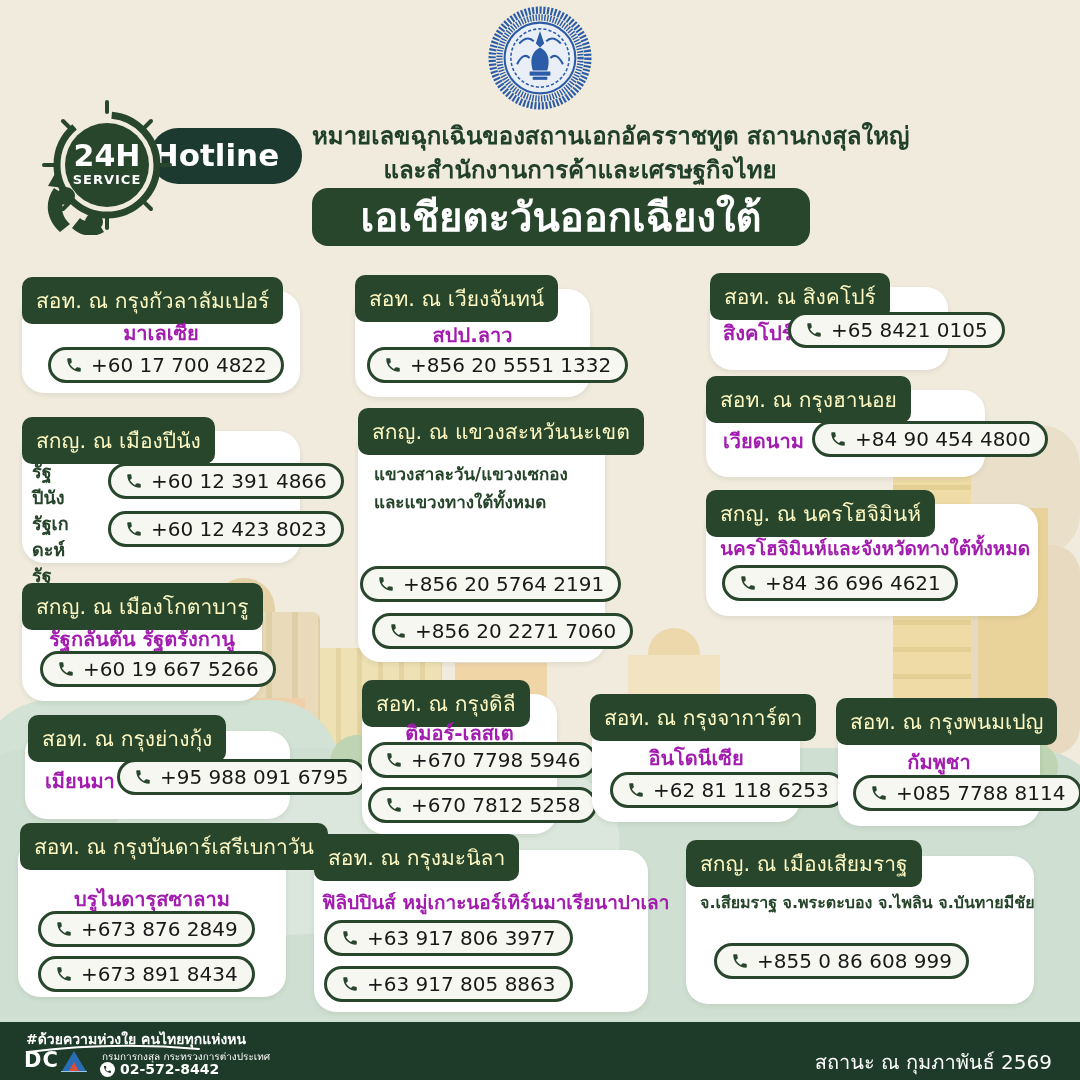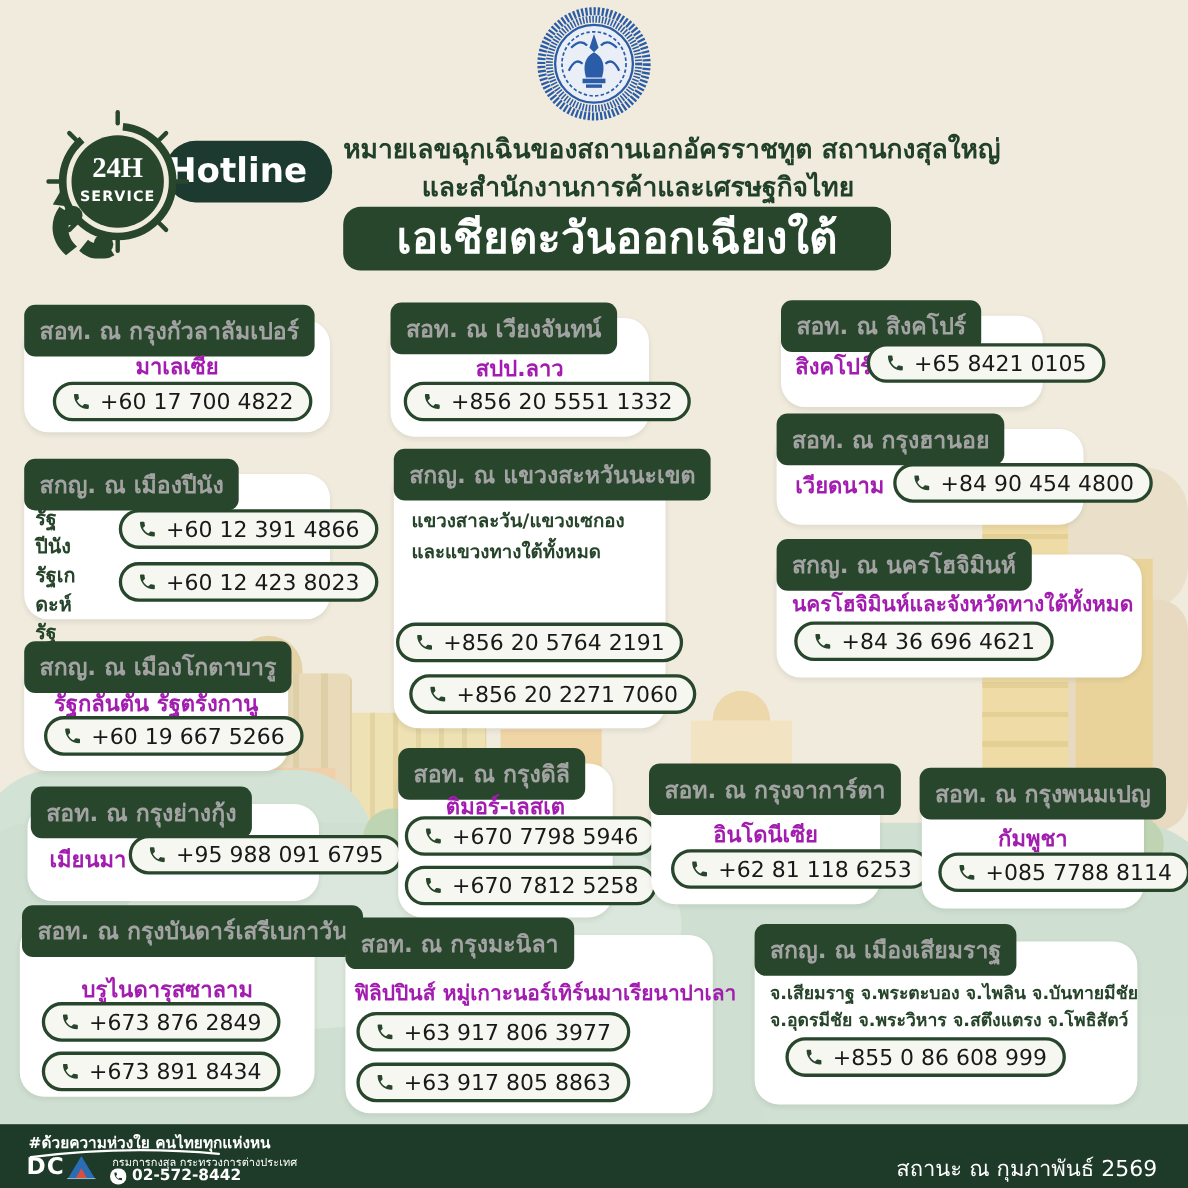--- a/index.html
+++ b/index.html
@@ -12,22 +12,22 @@
   .clock-txt{position:absolute;color:#fff;font-weight:700;text-align:center;width:130px;}
   .hotline-pill{position:absolute;left:150px;top:128px;width:152px;height:56px;background:#1d3a30;
      border-radius:30px;z-index:2;color:#fff;font-weight:700;font-size:31px;line-height:54px;
      text-align:center;padding-right:20px;box-sizing:border-box;}
   .hline{position:absolute;left:312px;width:536px;text-align:center;font-weight:700;
      font-size:24px;color:#21402a;z-index:2;white-space:nowrap;}
   .banner{position:absolute;left:312px;top:188px;width:498px;height:58px;background:#27462c;
      border-radius:16px;z-index:2;color:#fff;font-weight:700;font-size:40px;line-height:58px;
      text-align:center;white-space:nowrap;}
   .card{position:absolute;z-index:2;}
-  .chip{position:absolute;z-index:3;display:inline-block;background:#27462c;color:#a3a3a3;
-     font-weight:700;font-size:21px;padding:7px 14px;border-radius:10px;white-space:nowrap;}
+  .chip{position:absolute;z-index:3;display:inline-block;background:#27462c;color:#fef9c3;
+     font-weight:400;font-size:21px;padding:7px 14px;border-radius:10px;white-space:nowrap;}
   .body{position:absolute;background:#fff;border-radius:22px;z-index:1;
      box-shadow:0 2px 5px rgba(60,70,50,.10);}
   .sub{position:absolute;z-index:4;color:#a21caf;font-weight:700;font-size:20px;white-space:nowrap;}
   .ctr{text-align:center;}
   .note{position:absolute;z-index:4;color:#254429;font-weight:700;font-size:17px;line-height:28px;white-space:nowrap;}
   .pill{position:absolute;z-index:4;display:flex;align-items:center;gap:8px;background:#f7f7f2;
      border:3px solid #27462c;border-radius:999px;padding:3px 14px;font-size:20px;color:#191919;
      white-space:nowrap;}
   .pill svg{flex:none;}
   .regions{position:absolute;z-index:4;color:#254429;font-weight:700;font-size:18px;line-height:26px;}
@@ -93,21 +93,21 @@
         <line x1="21" y1="109" x2="28" y2="102"></line>
           <line x1="109" y1="109" x2="102" y2="102"></line>
       </g>
       <circle cx="65" cy="65" r="50" fill="#f0ebdd" stroke="#27462c" stroke-width="7" stroke-dasharray="200 40"></circle>
       <circle cx="65" cy="65" r="42" fill="#27462c"></circle>
       <path d="M14 72 l-8 14 l16 2 z" fill="#27462c"></path>
       <path d="M18 132 c-14 -12 -16 -30 -6 -44 l12 8 c-6 10 -5 20 4 28 z M30 128 c10 9 22 10 32 4 l-8 -13 c-6 3 -12 3 -16 -1 z" fill="#27462c"></path>
       <circle cx="24" cy="96" r="9" fill="#27462c"></circle>
         <circle cx="52" cy="122" r="9" fill="#27462c"></circle>
     </svg>
-    <div class="clock-txt" style="top:38px;font-size:26px;font-family:Liberation Serif, serif;">24H</div>
+    <div class="clock-txt" style="top:38px;font-size:30px;">24H</div>
     <div class="clock-txt" style="top:72px;font-size:13px;letter-spacing:1px;">SERVICE</div>
   </div>
 
   <div class="hline" style="top:116px;">หมายเลขฉุกเฉินของสถานเอกอัครราชทูต สถานกงสุลใหญ่</div>
   <div class="hline" style="top:150px;">และสำนักงานการค้าและเศรษฐกิจไทย</div>
   <div class="banner">เอเชียตะวันออกเฉียงใต้</div>
 
   <div class="card" style="left:22px;top:277px;">
     <div class="body" style="left:0;top:14px;width:278px;height:102px;"></div>
     <div class="chip" style="left:0;top:0;">สอท. ณ กรุงกัวลาลัมเปอร์</div>
@@ -312,21 +312,20 @@
         </svg>
       <span>+085 7788 8114</span>
     </div>
   </div>
 
   <div class="card" style="left:686px;top:840px;">
     <div class="body" style="left:0;top:16px;width:348px;height:148px;"></div>
     <div class="chip" style="left:0;top:0;">สกญ. ณ เมืองเสียมราฐ</div>
     <div class="note" style="left:14px;top:50px;font-size:16px;line-height:25px;">
       <div>จ.เสียมราฐ จ.พระตะบอง จ.ไพลิน จ.บันทายมีชัย</div>
-      <div>จ.อุดรมีชัย จ.พระวิหาร จ.สตึงแตรง จ.โพธิสัตว์</div>
     </div>
     <div class="pill" style="left:28px;top:103px;">
       <svg width="18" height="18" viewBox="0 0 24 24">
           <path fill="#27462c" d="M6.62 10.79c1.44 2.83 3.76 5.14 6.59 6.59l2.2-2.2c.27-.27.67-.36 1.02-.24 1.12.37 2.33.57 3.57.57.55 0 1 .45 1 1V20c0 .55-.45 1-1 1-9.39 0-17-7.61-17-17 0-.55.45-1 1-1h3.5c.55 0 1 .45 1 1 0 1.25.2 2.45.57 3.57.11.35.03.74-.25 1.02l-2.21 2.2z"></path>
         </svg>
       <span>+855 0 86 608 999</span>
     </div>
   </div>
 
   <div class="footer">

